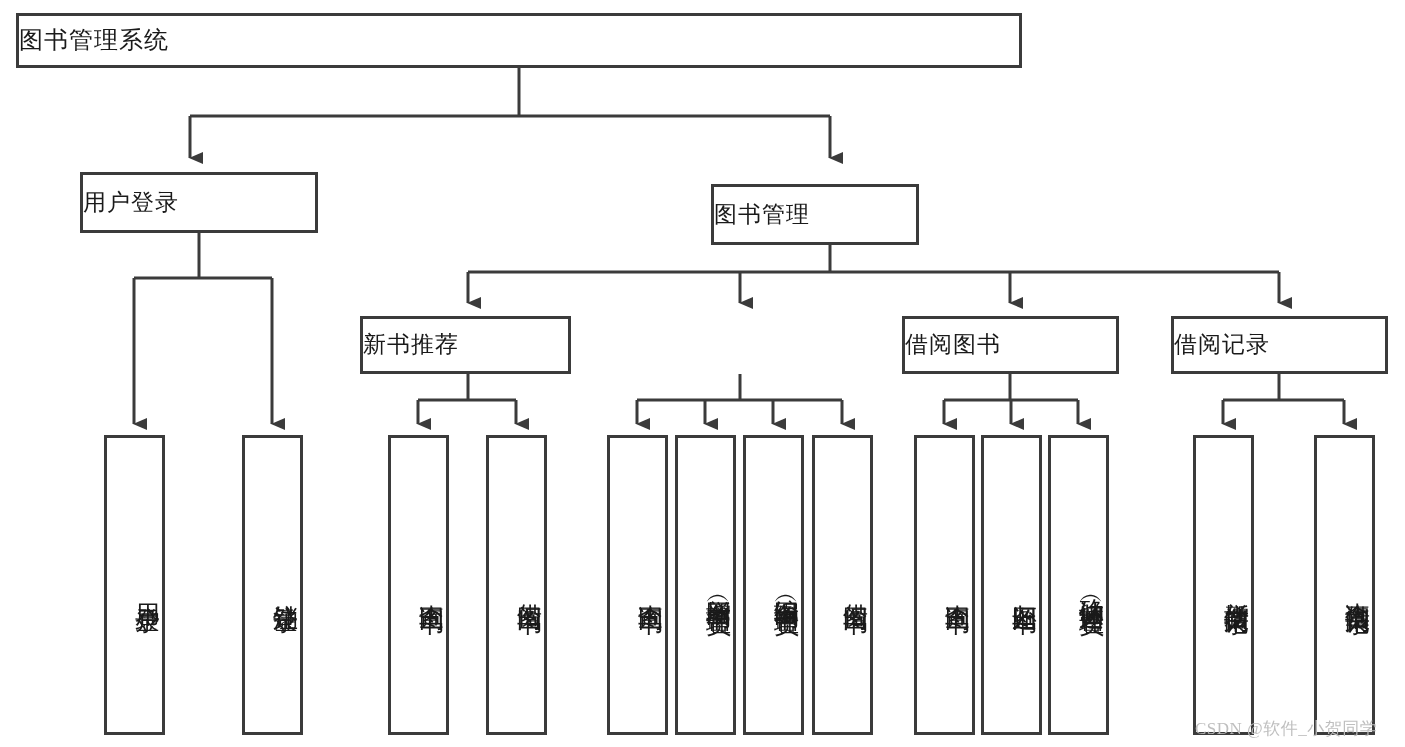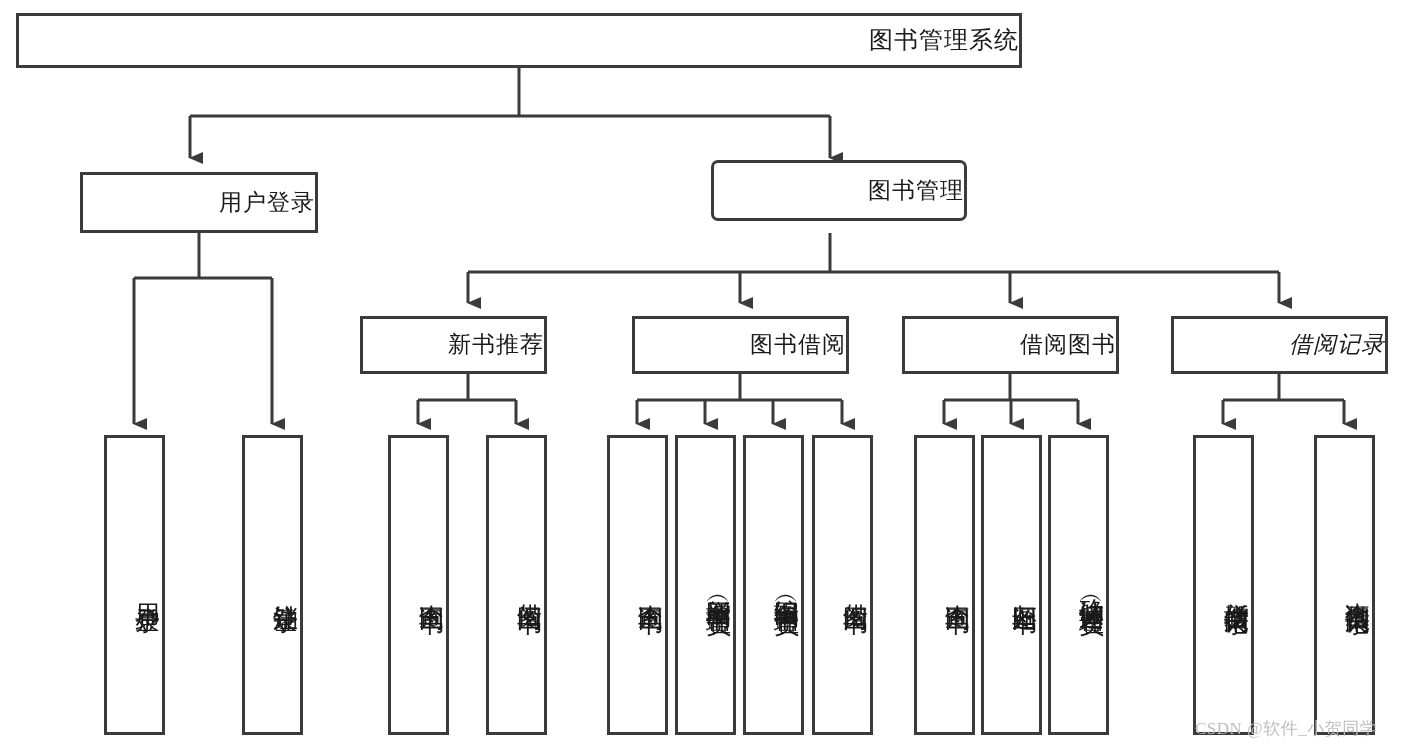--- a/index.html
+++ b/index.html
@@ -26,21 +26,21 @@
     height: 747px;
     pointer-events: none;
   }
   .node {
     position: absolute;
     box-sizing: border-box;
     background: #ffffff;
     border: 3px solid #3b3b3b;
     display: flex;
     align-items: center;
-    justify-content: flex-end;
+    justify-content: flex-start;
     color: #1a1a1a;
     line-height: 1.18;
   }
   .node.horiz {
     font-size: 23px;
     letter-spacing: 1px;
   }
   .node.vert {
     font-size: 25px;
     letter-spacing: 2px;
@@ -122,37 +122,34 @@
   </svg>
 
   <div class="node horiz root" style="left:16px; top:13px; width:1006px; height:55px;">
     <span>图书管理系统</span>
   </div>
 
   <div class="node horiz" style="left:80px; top:172px; width:238px; height:61px;">
     <span>用户登录</span>
   </div>
 
-  <div class="node horiz" style="left:711px; top:160px; width:256px; height:61px;border-radius:7px;">
+  <div class="node horiz" style="left:711px; top:184px; width:208px; height:61px;">
     <span>图书管理</span>
   </div>
 
-  <div class="node horiz" style="left:360px; top:316px; width:187px; height:58px;">
+  <div class="node horiz" style="left:360px; top:316px; width:211px; height:58px;">
     <span>新书推荐</span>
   </div>
 
-  <div class="node horiz" style="left:632px; top:316px; width:217px; height:58px;">
-    <span>图书借阅</span>
-  </div>
 
   <div class="node horiz" style="left:902px; top:316px; width:217px; height:58px;">
     <span>借阅图书</span>
   </div>
 
-  <div class="node horiz" style="left:1171px; top:316px; width:217px; height:58px;font-style:italic;">
+  <div class="node horiz" style="left:1171px; top:316px; width:217px; height:58px;">
     <span>借阅记录</span>
   </div>
 
   <div class="node vert" style="left:104px; top:435px; width:61px; height:300px;">
     <span>用户登录</span>
   </div>
 
   <div class="node vert" style="left:242px; top:435px; width:61px; height:300px;">
     <span>注销登录</span>
   </div>

